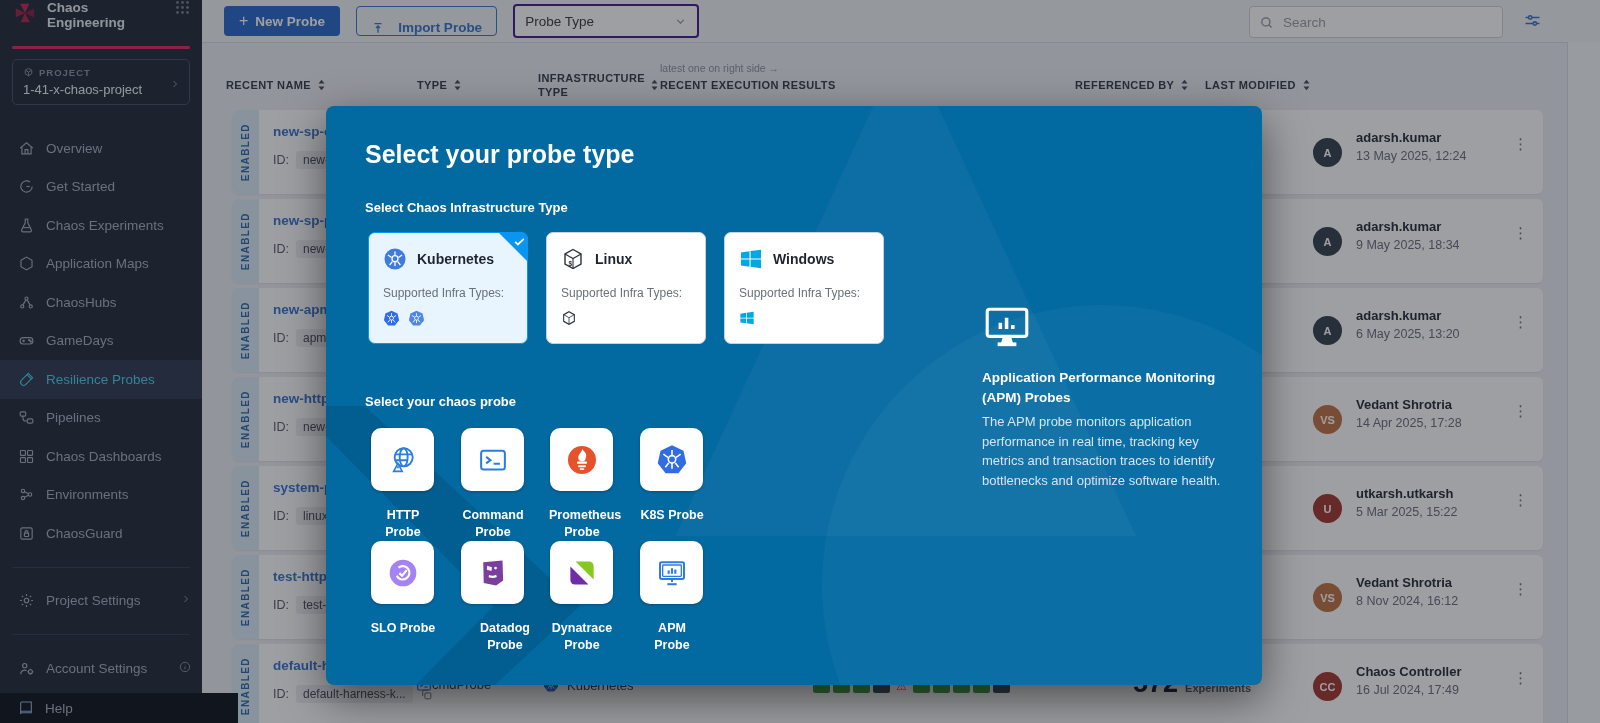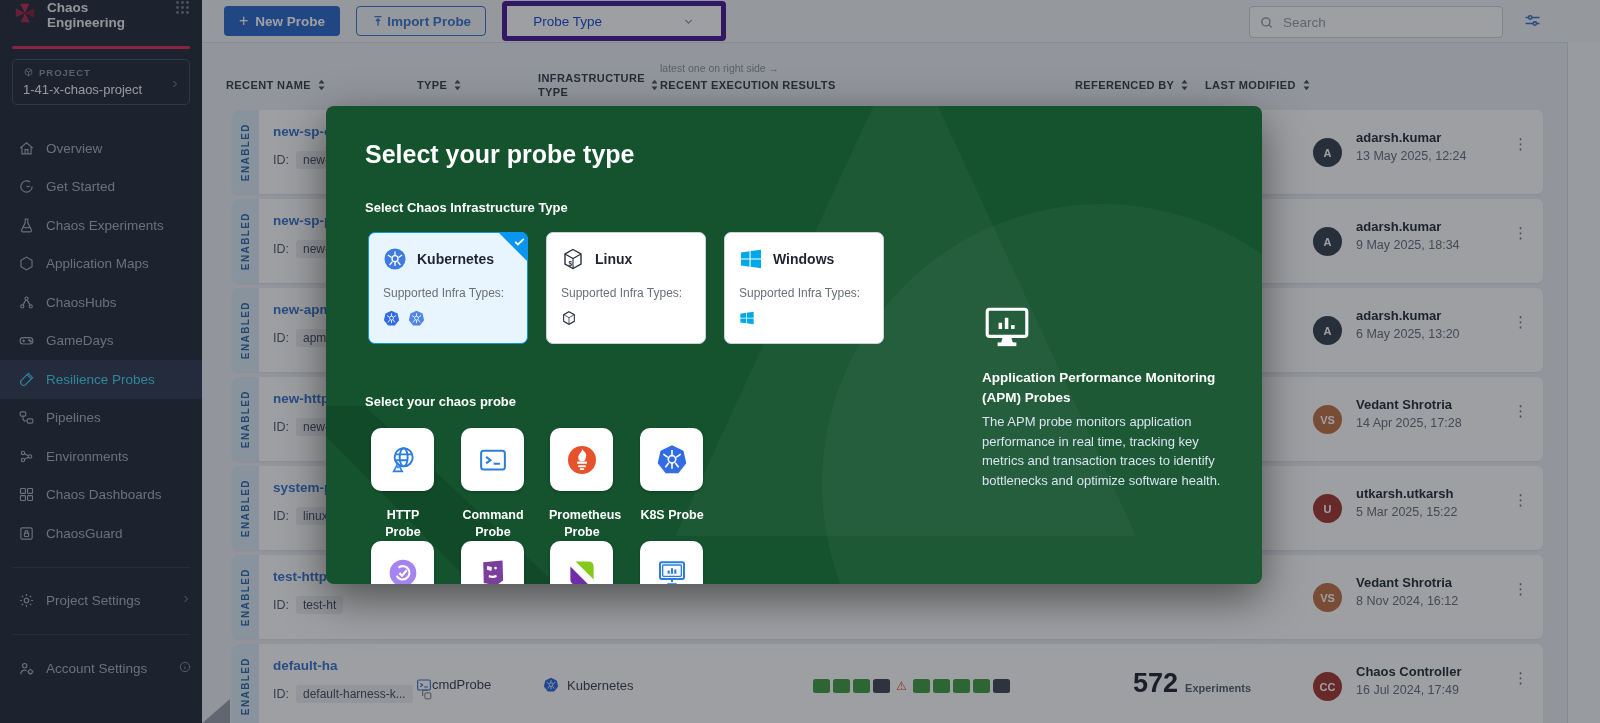--- a/index.html
+++ b/index.html
@@ -31,24 +31,24 @@
          border-bottom:26px solid #9aa1ac;border-left:30px solid transparent;}
   
   .main{position:absolute;left:202px;top:0;right:0;bottom:0;background:#eceff4;}
   .topbar{position:absolute;left:0;right:0;top:0;height:42px;border-bottom:1px solid #d8dde4;
           display:flex;align-items:center;padding-left:22px;gap:16px;background:#f1f3f7;}
   .btn-primary{height:30px;background:#2e6bcc;color:#fff;border:none;border-radius:4px;
                font-size:13.5px;font-weight:700;padding:0 15px;display:flex;align-items:center;
                gap:7px;cursor:pointer;font-family:inherit;}
   .btn-outline{height:30px;background:transparent;color:#3d77cf;border:1px solid #3d77cf;
                border-radius:4px;font-size:13.5px;font-weight:700;padding:0 14px;display:flex;
-               align-items:center;gap:2px;cursor:pointer;font-family:inherit;}
-  .select-box{height:30px;width:162px;background:#fff;border:5px solid #4c1d95;border-radius:4px;
-              display:flex;align-items:center;justify-content:space-between;padding:0 26px;
-              font-size:13.5px;color:#1d4ed8;cursor:pointer;}
+               align-items:flex-end;gap:13px;cursor:pointer;font-family:inherit;}
+  .select-box{height:30px;width:162px;background:#fff;border:2px solid #4c1d95;border-radius:4px;
+              display:flex;align-items:center;justify-content:space-between;padding:0 10px;
+              font-size:13.5px;color:#404040;cursor:pointer;}
   .search-wrap{position:absolute;right:97px;top:6px;width:234px;height:30px;background:#fff;
                border:1px solid #cdd3db;border-radius:4px;display:flex;align-items:center;
                padding:0 9px;gap:7px;}
   .search-wrap input{border:none;outline:none;flex:1;font-size:13.5px;color:#333;
                      font-family:inherit;background:transparent;}
   .search-wrap input::placeholder{color:#9aa1ab;}
   .filter-ico{position:absolute;right:58px;top:12px;cursor:pointer;}
   .right-strip{position:absolute;top:42px;bottom:0;right:0;width:32px;background:#f6f8fa;
                border-left:1px solid #d8dde4;}
   
@@ -84,21 +84,21 @@
   .avatar{position:absolute;left:1081px;top:28px;width:29px;height:29px;border-radius:50%;
           color:#fff;font-size:11px;font-weight:700;display:flex;align-items:center;
           justify-content:center;}
   .who{position:absolute;left:1124px;top:20px;}
   .who .nm{font-size:13px;font-weight:700;color:#2b323e;}
   .who .dt{font-size:12.5px;color:#6a7280;margin-top:4px;}
   .kebab{position:absolute;left:1281px;top:30px;cursor:pointer;color:#6b7380;font-size:15px;
          letter-spacing:0;line-height:8px;width:14px;text-align:center;}
   
   .scrim{position:absolute;inset:0;background:rgba(12,15,22,.40);z-index:40;}
-  .modal{position:absolute;left:326px;top:106px;width:936px;height:478px;background:#14532d;
+  .modal{position:absolute;left:326px;top:106px;width:936px;height:579px;background:#0369a1;
          border-radius:8px;z-index:50;overflow:hidden;box-shadow:0 14px 44px rgba(0,0,0,.5);}
   .wm1{position:absolute;left:330px;top:-70px;width:480px;height:500px;
        background:rgba(255,255,255,.04);clip-path:polygon(52% 0,100% 100%,4% 100%);}
   .wm2{position:absolute;left:-30px;top:300px;width:430px;height:400px;background:rgba(0,0,0,.10);
        clip-path:polygon(0 0,16% 0,66% 50%,16% 100%,0 100%,46% 50%);}
   .wm3{position:absolute;right:-120px;bottom:-180px;width:560px;height:560px;border-radius:50%;
        background:rgba(255,255,255,.035);}
   .m-title{position:absolute;left:39px;top:34px;color:#fff;font-size:25px;font-weight:800;}
   .m-label{position:absolute;color:#fff;font-size:13px;font-weight:700;}
   .card{position:absolute;top:126px;width:160px;height:112px;background:#fff;border-radius:7px;
@@ -226,35 +226,35 @@
       <div class="sb-item">
         <svg width="17" height="17" viewBox="0 0 24 24" fill="none" stroke="currentColor" stroke-width="1.6">
             <rect x="3" y="4" width="8" height="6" rx="2"></rect>
             <rect x="13" y="14" width="8" height="6" rx="2"></rect>
             <path d="M7 10v3a4 4 0 0 0 4 4h2"></path>
           </svg>
         <span>Pipelines</span>
       </div>
       <div class="sb-item">
         <svg width="17" height="17" viewBox="0 0 24 24" fill="none" stroke="currentColor" stroke-width="1.6">
+            <rect x="3.5" y="3.5" width="7" height="7" rx="1"></rect>
+            <rect x="13.5" y="3.5" width="7" height="7" rx="1"></rect>
+            <rect x="3.5" y="13.5" width="7" height="7" rx="1"></rect>
+            <rect x="13.5" y="13.5" width="7" height="7" rx="1"></rect>
+          </svg>
+        <span>Chaos Dashboards</span>
+      </div>
+      <div class="sb-item">
+        <svg width="17" height="17" viewBox="0 0 24 24" fill="none" stroke="currentColor" stroke-width="1.6">
             <circle cx="7" cy="7" r="2.4"></circle>
             <circle cx="7" cy="17" r="2.4"></circle>
             <circle cx="17" cy="12" r="2.4"></circle>
             <path d="M9.2 8.1l5.5 2.8M9.2 15.9l5.5-2.8"></path>
           </svg>
         <span>Environments</span>
-      </div>
-      <div class="sb-item">
-        <svg width="17" height="17" viewBox="0 0 24 24" fill="none" stroke="currentColor" stroke-width="1.6">
-            <rect x="3.5" y="3.5" width="7" height="7" rx="1"></rect>
-            <rect x="13.5" y="3.5" width="7" height="7" rx="1"></rect>
-            <rect x="3.5" y="13.5" width="7" height="7" rx="1"></rect>
-            <rect x="13.5" y="13.5" width="7" height="7" rx="1"></rect>
-          </svg>
-        <span>Chaos Dashboards</span>
       </div>
       <div class="sb-item">
         <svg width="17" height="17" viewBox="0 0 24 24" fill="none" stroke="currentColor" stroke-width="1.6">
             <rect x="4" y="4" width="16" height="16" rx="2"></rect>
             <rect x="9" y="11.5" width="6" height="4.8" rx="1"></rect>
             <path d="M10 11.5V10a2 2 0 0 1 4 0v1.5"></path>
           </svg>
         <span>ChaosGuard</span>
       </div>
     </nav>
@@ -282,20 +282,27 @@
         </svg>
       <span>Account Settings</span>
       <span class="right-ico">
         <svg width="14" height="14" viewBox="0 0 24 24" fill="none" stroke="currentColor" stroke-width="1.6">
             <circle cx="12" cy="12" r="8"></circle>
             <path d="M12 11v5M12 7.6v.6"></path>
           </svg>
       </span>
     </div>
 
+    <div class="sb-band">
+      <svg width="16" height="16" viewBox="0 0 24 24" fill="none" stroke="#8fb6e8" stroke-width="1.6">
+          <path d="M4 5a2 2 0 0 1 2-2h14v16H6a2 2 0 0 0-2 2z"></path>
+          <path d="M4 19a2 2 0 0 1 2-2h14"></path>
+        </svg>
+      <span>Help</span>
+    </div>
   </aside>
   <div class="wedge"></div>
 
   <div class="main">
     <div class="topbar">
       <button class="btn-primary">
         <span style="font-size:16px;font-weight:400;">+</span>
         <span>New Probe</span>
       </button>
       <button class="btn-outline">

